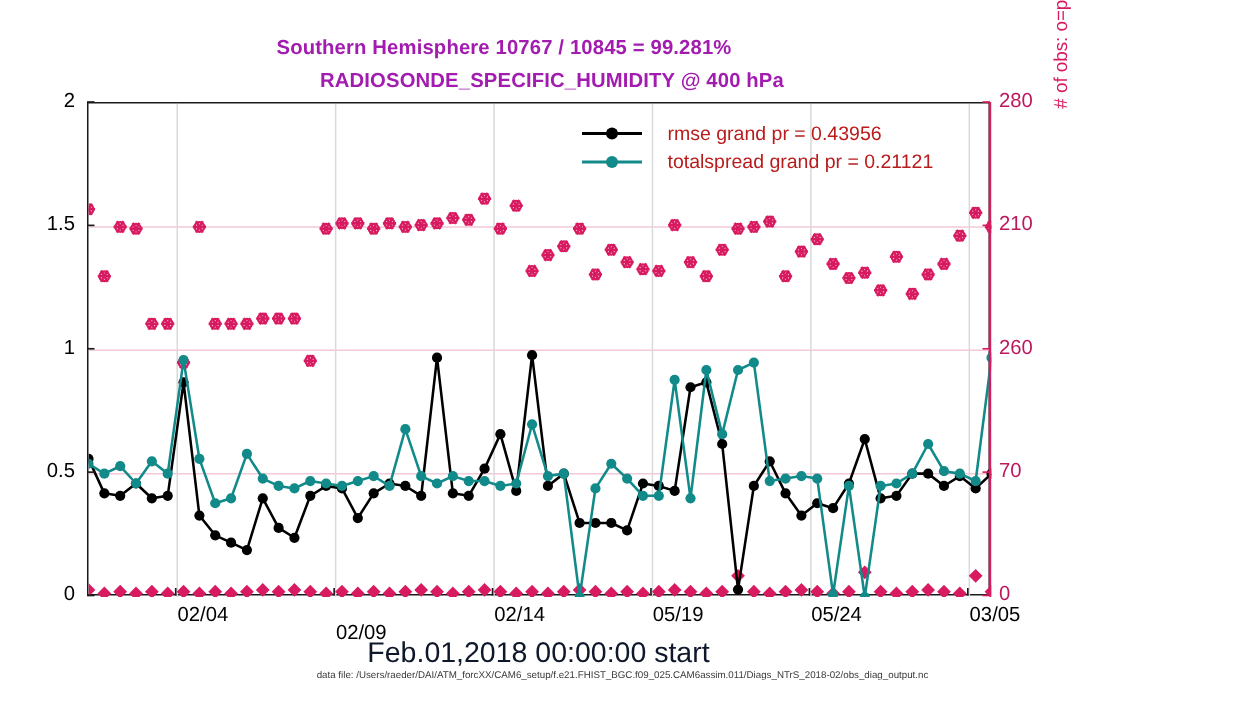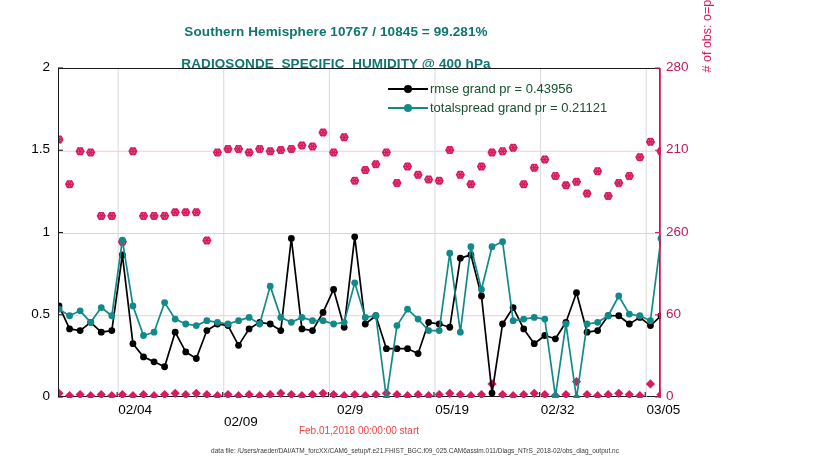--- a/index.html
+++ b/index.html
@@ -1,52 +1,52 @@
 <!DOCTYPE html>
 <html><head>
 <meta charset="utf-8">
 <style>
   html,body{margin:0;padding:0;background:#ffffff;}
   body{width:830px;height:470px;overflow:hidden;
        font-family:"Liberation Sans","DejaVu Sans",sans-serif;}
   #root{position:relative;width:830px;height:470px;}
 
   .ttl{position:absolute;left:0;width:672px;text-align:center;
-       font-weight:bold;font-size:13.5px;color:#0f766e;letter-spacing:.1px;}
+       font-weight:bold;font-size:13.5px;color:#a21caf;letter-spacing:.1px;}
   #title1{top:24px;}
-  #title2{top:56px;}
+  #title2{top:46px;padding-left:32px;}
 
   
   #plot{position:absolute;left:58px;top:68px;width:602px;height:329px;
         border:1.1px solid #1a1a1a;box-sizing:border-box;background:#fff;}
   #canvaswrap{position:absolute;left:0;top:0;width:602px;height:329px;overflow:hidden;}
   svg{display:block;}
   .ytl{position:absolute;font-size:13.5px;color:#000;text-align:right;
        width:32px;left:18px;}
 
   
   .ytr{position:absolute;font-size:13.5px;color:#be185d;text-align:left;
        width:46px;left:666px;}
   #ytitle-r{position:absolute;left:700px;top:110px;width:260px;
             transform:rotate(-90deg);transform-origin:left top;
             font-size:12.5px;color:#d81b60;text-align:center;white-space:nowrap;}
 
   
   .xtl{position:absolute;top:402px;font-size:13.5px;color:#000;
        text-align:right;width:70px;}
   #xtitle{position:absolute;left:0;top:425px;width:718px;text-align:center;
-          font-size:10px;color:#ef4444;}
+          font-size:19px;color:#0f172a;}
 
   #footer{position:absolute;left:0;top:447px;width:830px;text-align:center;
           font-size:6.5px;color:#3a3a3a;letter-spacing:0px;}
 
   
   #legend{position:absolute;left:386px;top:79px;}
   .lgrow{display:flex;align-items:center;height:19px;}
-  .lgtxt{font-size:13px;color:#14532d;margin-left:0;white-space:nowrap;}
+  .lgtxt{font-size:13px;color:#b91c1c;margin-left:15px;white-space:nowrap;}
   .lgmark{width:44px;height:14px;display:block;}
 </style>
 </head>
 <body>
 
 <div id="root">
 
   <div class="ttl" id="title1">Southern Hemisphere 10767 / 10845 = 99.281%</div>
   <div class="ttl" id="title2">RADIOSONDE_SPECIFIC_HUMIDITY @ 400 hPa</div>
 
@@ -509,29 +509,29 @@
 
   <div id="xtitle">Feb.01,2018 00:00:00 start</div>
   <div id="footer">data file: /Users/raeder/DAI/ATM_forcXX/CAM6_setup/f.e21.FHIST_BGC.f09_025.CAM6assim.011/Diags_NTrS_2018-02/obs_diag_output.nc</div>
 
 <div class="ytl" style="top: 388px;">0</div>
     <div class="ytl" style="top: 305.75px;">0.5</div>
     <div class="ytl" style="top: 223.5px;">1</div>
     <div class="ytl" style="top: 141.25px;">1.5</div>
     <div class="ytl" style="top: 59px;">2</div>
     <div class="ytr" style="top: 388px;">0</div>
-    <div class="ytr" style="top: 305.75px;">60</div>
+    <div class="ytr" style="top: 305.75px;">70</div>
     <div class="ytr" style="top: 223.5px;">260</div>
     <div class="ytr" style="top: 141.25px;">210</div>
     <div class="ytr" style="top: 59px;">280</div>
     <div class="xtl" style="left: 82.1439px;">02/04</div>
     <div class="xtl" style="left: 187.758px; margin-top: 12px;">02/09</div>
-    <div class="xtl" style="left: 293.372px;">02/9</div>
+    <div class="xtl" style="left: 293.372px;">02/14</div>
     <div class="xtl" style="left: 398.986px;">05/19</div>
-    <div class="xtl" style="left: 504.6px;">02/32</div>
+    <div class="xtl" style="left: 504.6px;">05/24</div>
     <div class="xtl" style="left: 610.214px;">03/05</div>
     <svg width="830" height="470" style="position:absolute;left:0;top:0;pointer-events:none;">
       <line x1="58" y1="397" x2="63" y2="397" stroke="#1a1a1a" stroke-width="1.1"></line>
       <line x1="58" y1="314.75" x2="63" y2="314.75" stroke="#1a1a1a" stroke-width="1.1"></line>
       <line x1="58" y1="232.5" x2="63" y2="232.5" stroke="#1a1a1a" stroke-width="1.1"></line>
       <line x1="58" y1="150.25" x2="63" y2="150.25" stroke="#1a1a1a" stroke-width="1.1"></line>
       <line x1="58" y1="68" x2="63" y2="68" stroke="#1a1a1a" stroke-width="1.1"></line>
       <line x1="655" y1="397" x2="660" y2="397" stroke="#d81b60" stroke-width="1.1"></line>
       <line x1="655" y1="314.75" x2="660" y2="314.75" stroke="#d81b60" stroke-width="1.1"></line>
       <line x1="655" y1="232.5" x2="660" y2="232.5" stroke="#d81b60" stroke-width="1.1"></line>

